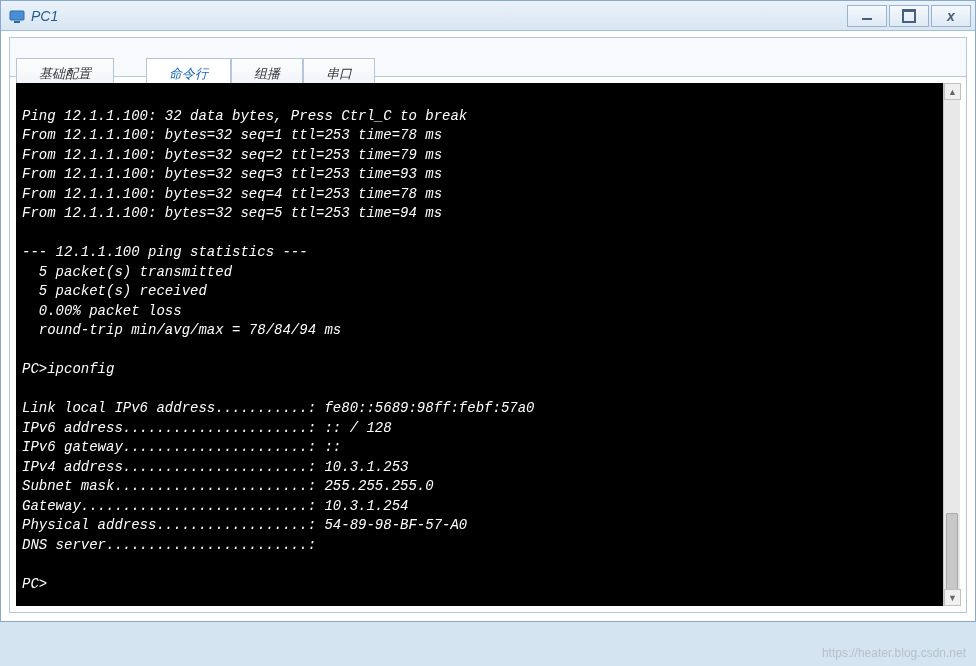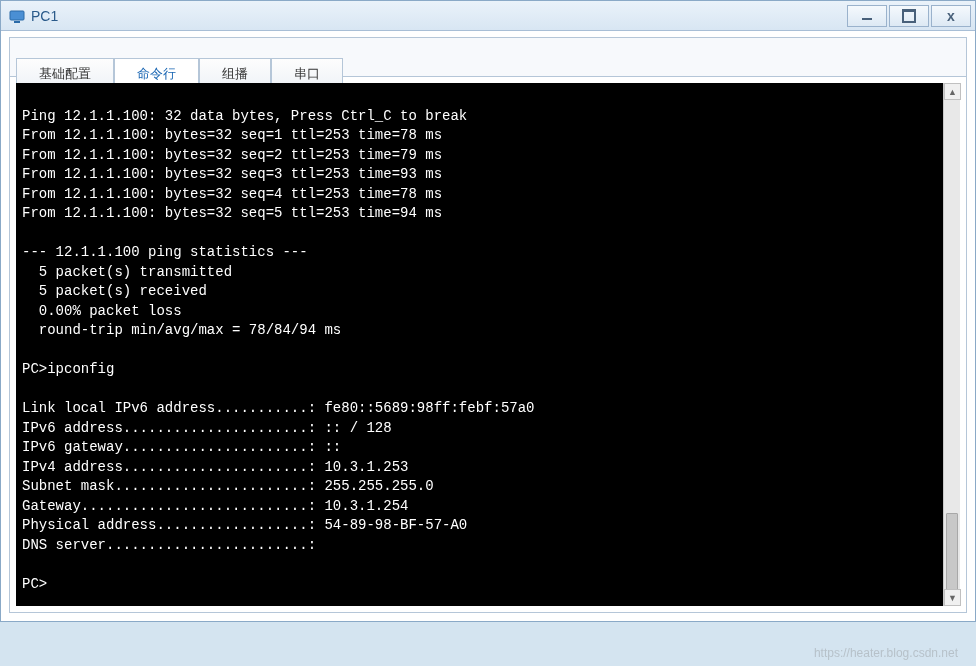--- a/index.html
+++ b/index.html
@@ -14,20 +14,21 @@
       height: 666px;
       overflow: hidden;
     }
     .window {
       width: 976px;
       height: 622px;
       border: 1px solid #8aa9c7;
       background: #fff;
       display: flex;
       flex-direction: column;
+      font-style: italic;
     }
     .titlebar {
       height: 30px;
       background: linear-gradient(to bottom, #eaf2fa 0%, #d8e6f3 100%);
       border-bottom: 1px solid #a8bed6;
       display: flex;
       align-items: center;
       padding: 0 4px 0 8px;
     }
     .titlebar .icon {
@@ -106,20 +107,21 @@
       background: linear-gradient(to bottom, #fdfdfd, #eef2f7);
       margin-right: 0px;
       cursor: pointer;
       position: relative;
       top: 14px;
     }
     .tab.active {
       background: #fff;
       border-bottom: 1px solid #fff;
       color: #1a66b3;
+      margin-left: 32px;
     }
     .terminal-wrap {
       flex: 1;
       margin: 6px;
       position: relative;
       display: flex;
       background: #000;
     }
     .terminal {
       flex: 1;
@@ -161,21 +163,21 @@
       right: 2px;
       top: 430px;
       height: 90px;
       background: #c8c8c8;
       border: 1px solid #a8a8a8;
       border-radius: 1px;
       cursor: pointer;
     }
     .watermark {
       position: absolute;
-      right: 18px;
+      right: 10px;
       bottom: 6px;
       color: rgba(128,128,128,0.35);
       font-size: 12px;
       font-family: Arial, sans-serif;
       pointer-events: none;
     }
   </style>
 </head>
 <body>
 

